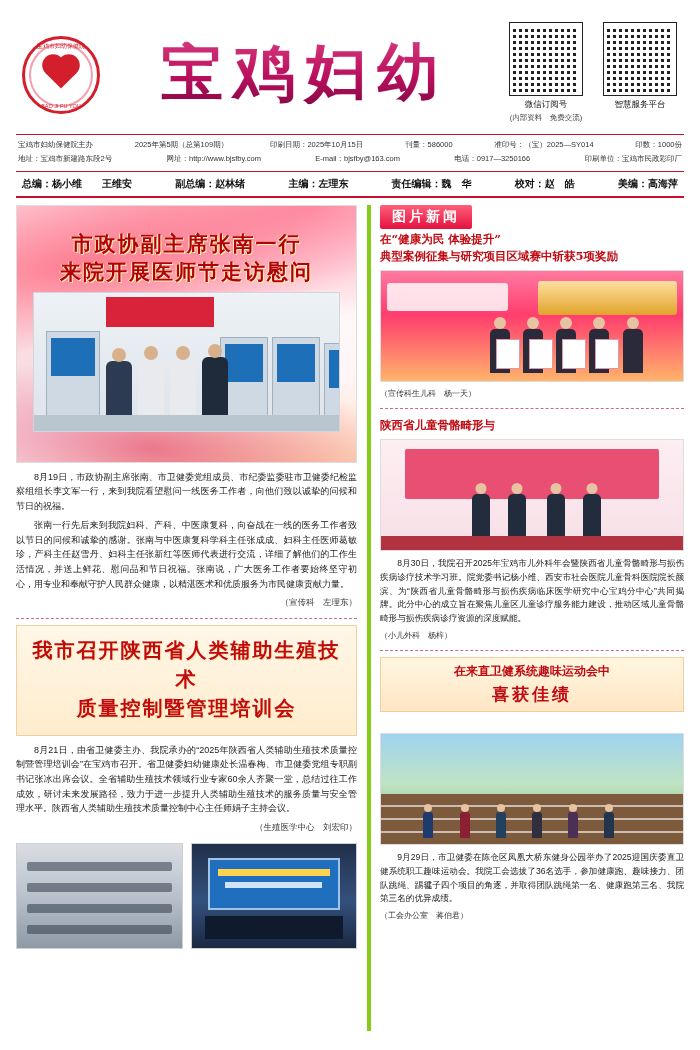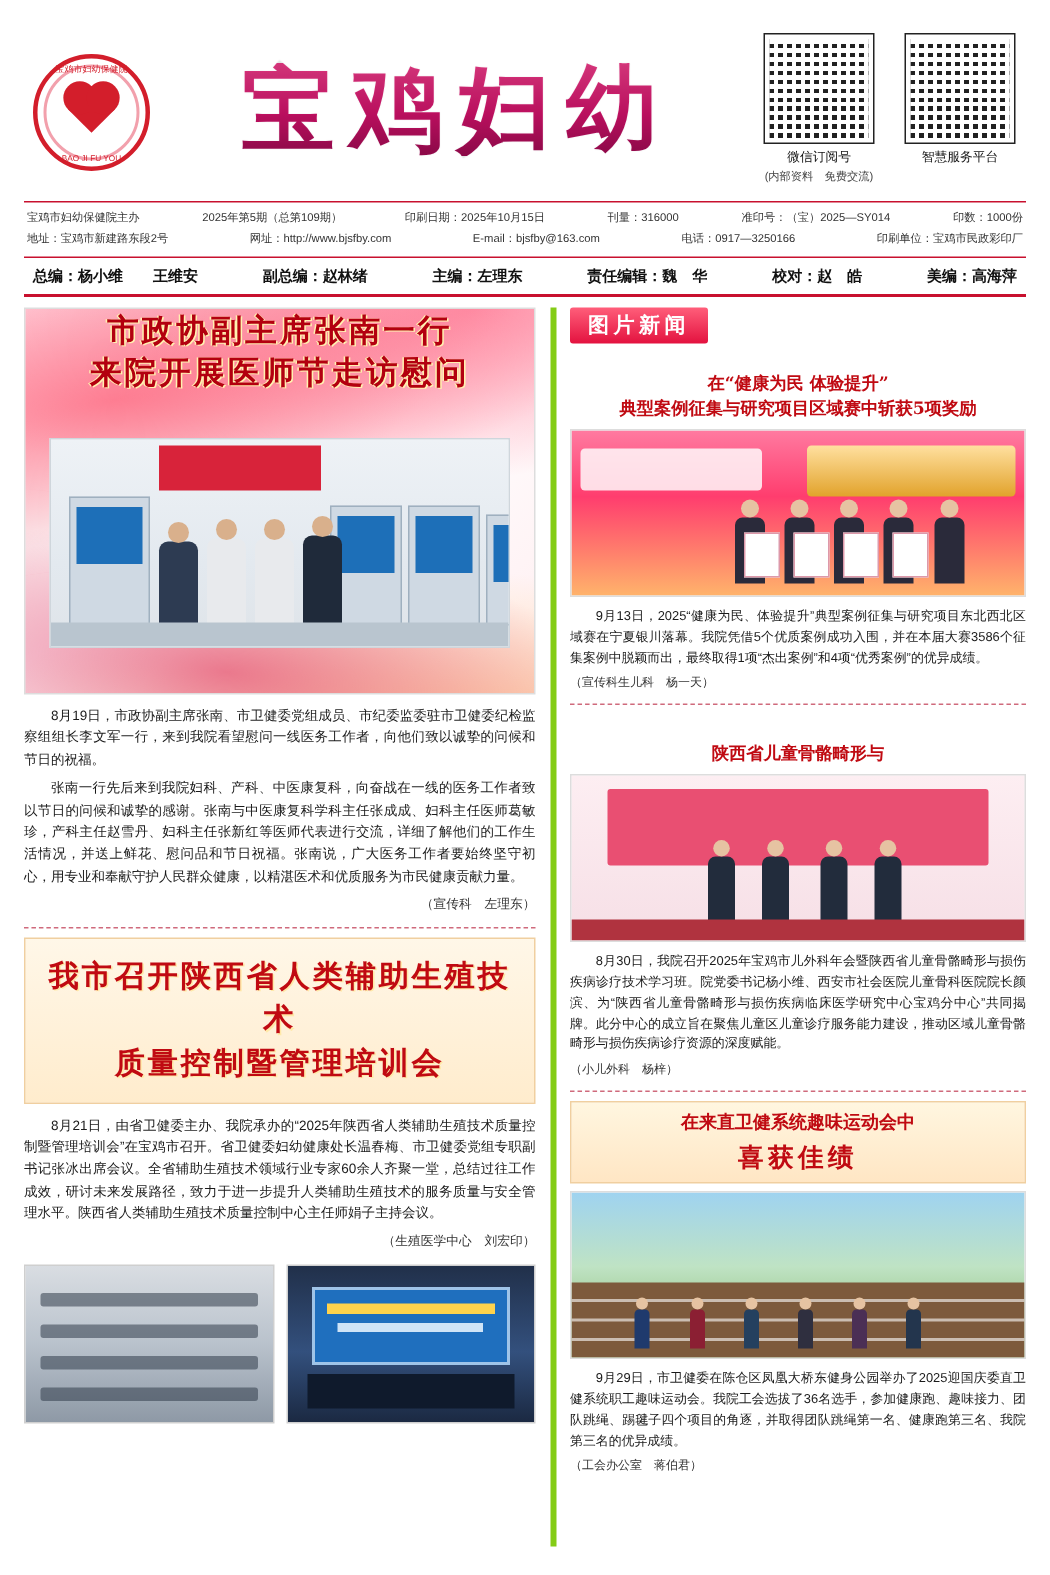--- a/index.html
+++ b/index.html
@@ -115,21 +115,21 @@
                radial-gradient(ellipse at 75% 25%,rgba(255,20,70,.45),rgba(255,120,150,0) 60%);
     transform:rotate(-8deg);
   }
   .lead-photo .swirl2{
     position:absolute;left:-20%;bottom:-25%;width:150%;height:70%;
     background:radial-gradient(ellipse at 40% 60%,rgba(214,0,60,.5),rgba(255,120,150,0) 62%),
                radial-gradient(ellipse at 80% 80%,rgba(255,170,0,.35),rgba(255,200,100,0) 60%);
     transform:rotate(6deg);
   }
   .lead-head{
-    position:absolute;top:0;left:0;right:0;text-align:center;
+    position:absolute;top:24px;left:0;right:0;text-align:center;
     font-family:"DejaVu Serif","Liberation Serif",serif;
     font-size:21px;font-weight:bold;letter-spacing:2px;line-height:1.35;
     color:#b3000f;
     text-shadow:1px 1px 0 #fff2b0, -1px 0 0 #fff2b0;
   }
   .lead-inner{
     position:absolute;left:16px;right:16px;top:86px;height:138px;
     background:#f3f5f7;border:1px solid #cfd6dc;overflow:hidden;
   }
   .room-wall{position:absolute;inset:0;background:linear-gradient(180deg,#eef2f6 0%,#e3e9ef 60%,#dfe4e9 100%);}
@@ -180,22 +180,22 @@
 
   
   .rsec-title{
     display:inline-block;
     background:linear-gradient(180deg,#ff5e7a 0%,#e3123f 100%);
     color:#fff;font-size:14px;font-weight:bold;letter-spacing:3px;
     padding:3px 12px;border-radius:2px;
   }
   .rhead{
     font-family:"DejaVu Serif","Liberation Serif",serif;
-    font-size:11.5px;font-weight:bold;color:#c00a12;text-align:center;line-height:1.5;
-    margin:18px 0 5px 0;
+    font-size:11.5px;font-weight:bold;color:#c00a12;text-align:left;line-height:1.5;
+    margin:2px 0 5px 0;
   }
   .rphoto{
     width:100%;height:112px;border:1px solid #ddd;box-sizing:border-box;position:relative;overflow:hidden;
   }
   .rp1{background:linear-gradient(180deg,#ff7aa0 0%,#ff3d6e 40%,#ffb36b 100%);}
   .rp1 .cert{position:absolute;bottom:12px;width:22px;height:28px;background:#fff;border:1px solid #d9a;}
   .rp1 .fig{position:absolute;bottom:8px;width:20px;height:44px;background:#2a2a3a;border-radius:5px 5px 0 0;}
   .rp1 .fighead{position:absolute;top:-12px;left:50%;transform:translateX(-50%);width:12px;height:12px;border-radius:50%;background:#e6c3a2;}
   .rp1 .goldtext{
     position:absolute;right:6px;top:10px;width:46%;height:34px;
@@ -216,21 +216,21 @@
   .rp3 .fighead{position:absolute;top:-8px;left:50%;transform:translateX(-50%);width:8px;height:8px;border-radius:50%;background:#e6c3a2;}
   .rtext{font-size:8.6px;line-height:1.6;color:#1a1a1a;text-align:justify;margin-top:6px;}
   .rtext p{margin:0 0 4px 0;text-indent:2em;}
   .rsign{font-size:8px;color:#333;}
   .rdiv{border-top:1px dashed #cf6a7c;margin:7px 0 6px 0;}
 
   .rbanner{
     font-family:Liberation Sans, sans-serif;
     font-size:12px;font-weight:bold;color:#c00a12;text-align:center;line-height:1.5;
     background:linear-gradient(180deg,#fff6e0,#ffe6c4);
-    border:1px solid #f0cfa0;padding:4px 4px;margin-bottom:5px;
+    border:1px solid #f0cfa0;padding:4px 4px;margin-bottom:21px;
   }
   .rbanner .big{font-size:17px;letter-spacing:3px;display:block;margin-top:2px;}
 </style>
 </head>
 <body>
 
 <div class="page">
 
   <div class="masthead">
     <div class="logo">
@@ -255,21 +255,21 @@
       </div>
     </div>
   </div>
 
   <div class="rulebar"></div>
   <div class="infobar">
     <div class="inforow">
       <span>宝鸡市妇幼保健院主办</span>
       <span>2025年第5期（总第109期）</span>
       <span>印刷日期：2025年10月15日</span>
-      <span>刊量：316000</span>
+      <span>刊量：586000</span>
       <span>准印号：（宝）2025—SY014</span>
       <span>印数：1000份</span>
     </div>
     <div class="inforow">
       <span>地址：宝鸡市新建路东段2号</span>
       <span>网址：http://www.bjsfby.com</span>
       <span>E-mail：bjsfby@163.com</span>
       <span>电话：0917—3250166</span>
       <span>印刷单位：宝鸡市民政彩印厂</span>
     </div>
@@ -388,21 +388,20 @@
           </div>
         <div class="fig" style="left:80%">
             <div class="fighead"></div>
           </div>
         <div class="cert" style="left:38%"></div>
         <div class="cert" style="left:49%"></div>
         <div class="cert" style="left:60%"></div>
         <div class="cert" style="left:71%"></div>
       </div>
       <div class="rtext">
-        <p>9月13日，2025“健康为民、体验提升”典型案例征集与研究项目东北西北区域赛在宁夏银川落幕。我院凭借5个优质案例成功入围，并在本届大赛3586个征集案例中脱颖而出，最终取得1项“杰出案例”和4项“优秀案例”的优异成绩。</p>
         <div class="rsign">（宣传科生儿科　杨一天）</div>
       </div>
 
       <div class="rdiv"></div>
 
       <div class="rhead">
         <div>陕西省儿童骨骼畸形与</div>
       </div>
       <div class="rphoto rp2">
         <div class="backdrop"></div>

